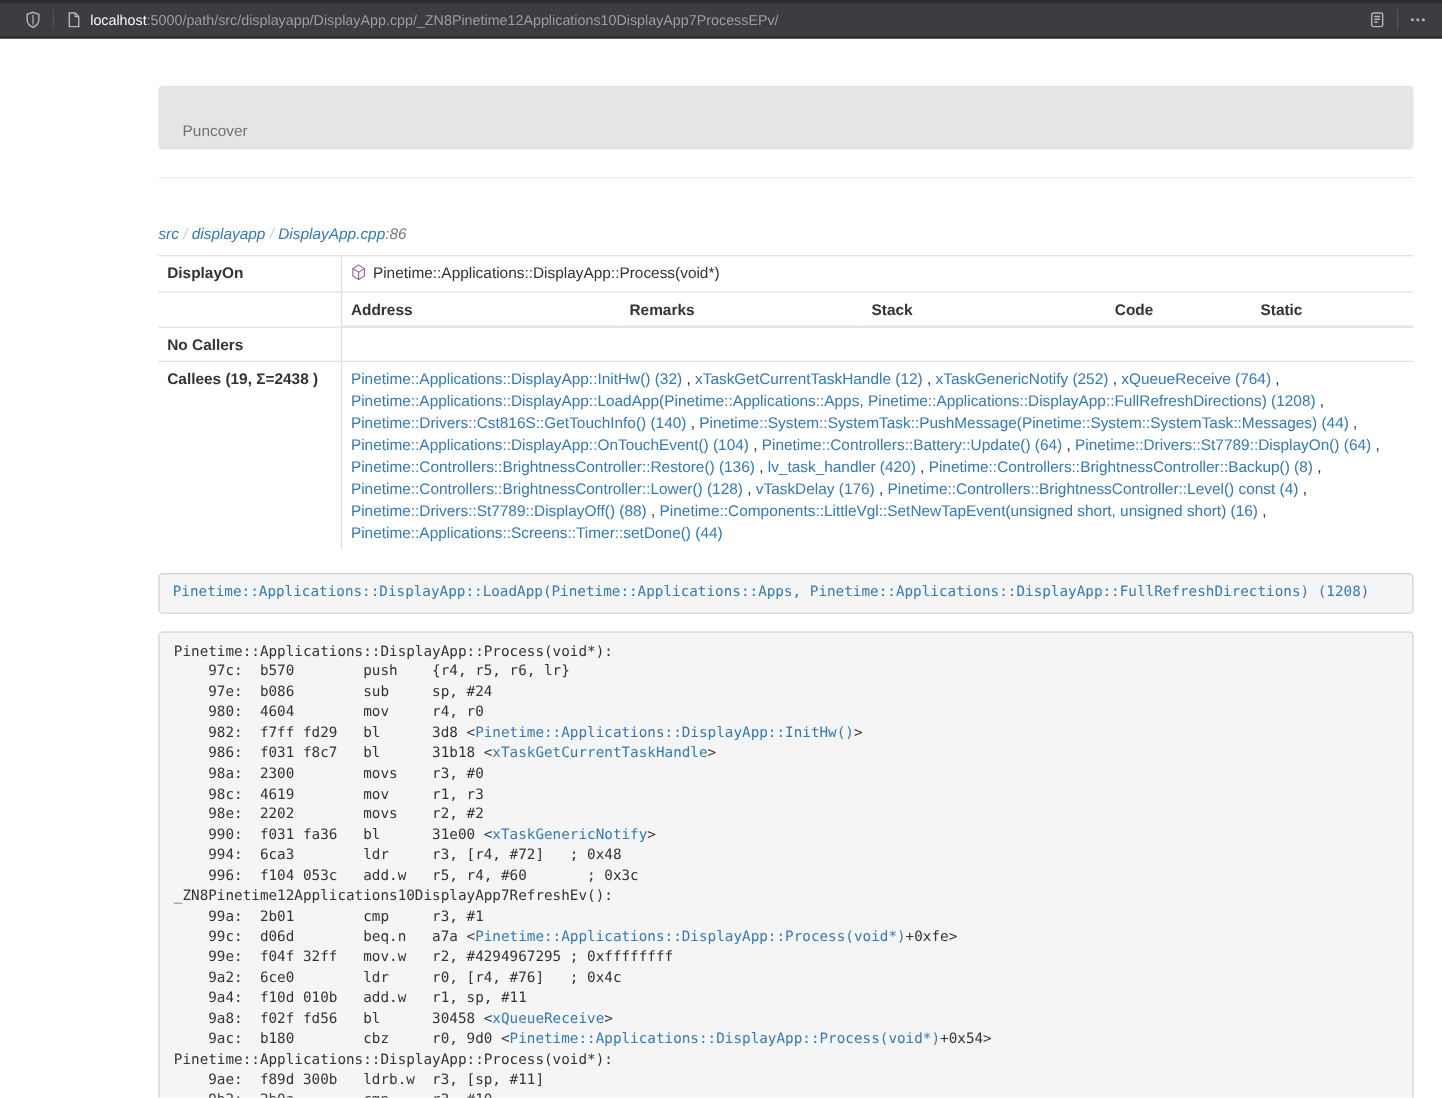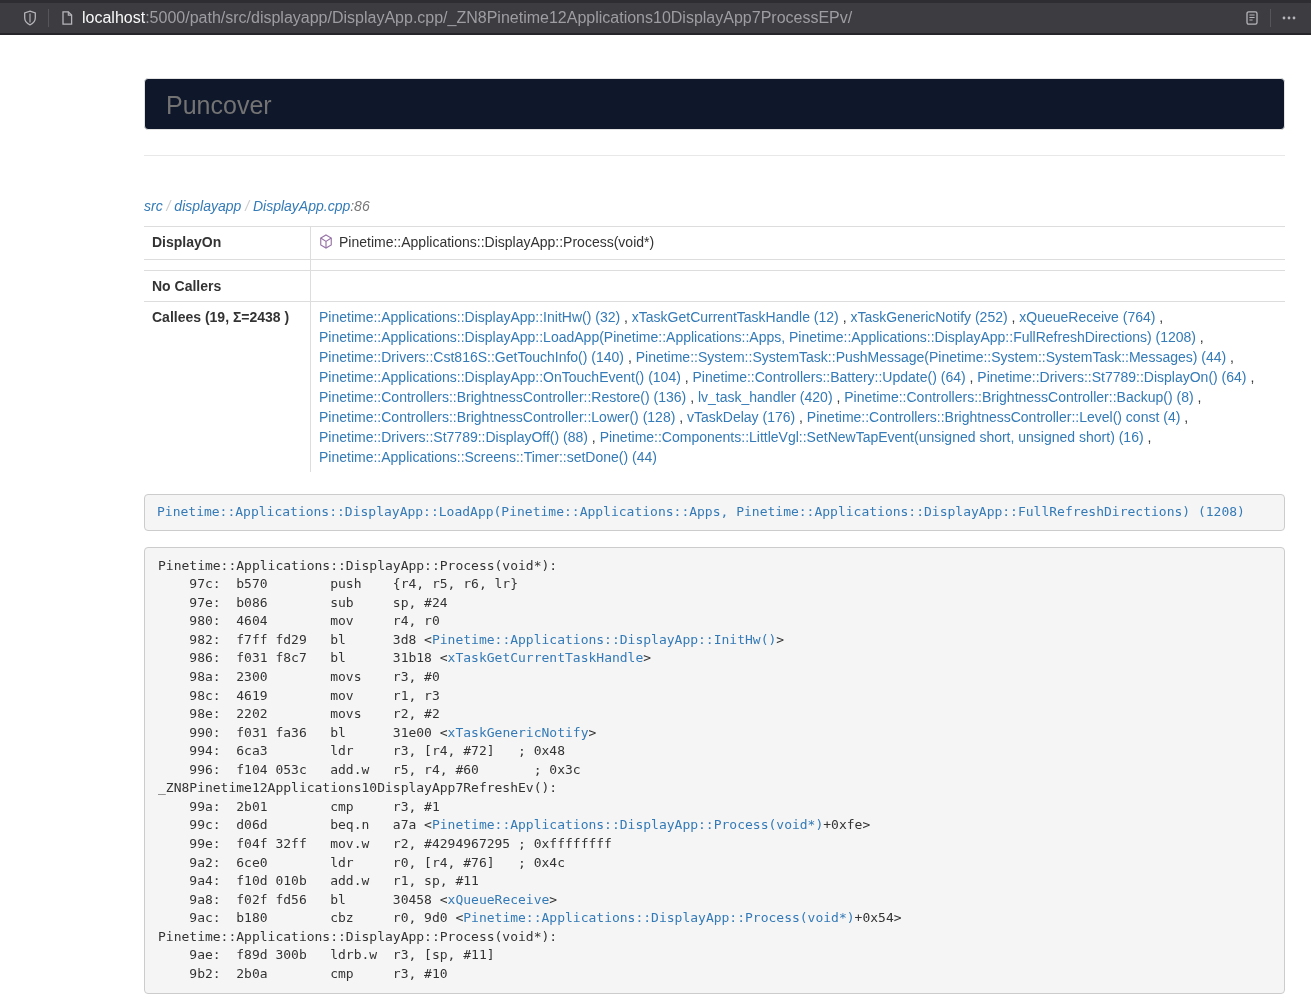--- a/index.html
+++ b/index.html
@@ -3,28 +3,28 @@
 <meta charset="utf-8">
 <style>
   html,body{margin:0;padding:0;width:1311px;height:998px;overflow:hidden;background:#fff;
     font-family:"Liberation Sans",sans-serif;color:#333;}
   
   .browser-bar{box-sizing:border-box;height:35px;background:#3c3c41;border-top:3px solid #2e2e32;
     border-bottom:2px solid #26262a;display:flex;align-items:center;padding:0 14px 0 22px;}
   .tb-icon{display:inline-flex;align-items:center;justify-content:center;width:16px;height:16px;flex:0 0 auto;cursor:pointer;}
   .tb-icon svg{display:block;}
   .tb-sep{width:1px;height:18px;background:#55555a;margin:0 10px;flex:0 0 auto;}
-  .url{font-size:16px;margin-left:7px;white-space:nowrap;overflow:hidden;flex:1 1 auto;cursor:text;}
+  .url{font-size:13px;margin-left:7px;white-space:nowrap;overflow:hidden;flex:1 1 auto;cursor:text;}
   .url .host{color:#f9f9fa;}
   .url .path{color:#9d9da2;}
   .tb-right{display:flex;align-items:center;margin-left:auto;flex:0 0 auto;}
   
   .page{width:1141px;margin:43px 0 0 144px;font-size:14px;line-height:20px;}
-  .well{box-sizing:border-box;background:#0f172a;border:1px solid #e3e3e3;border-radius:4px;
-    padding:14px 21px;height:52px;color:#737373;font-size:25px;line-height:24px;}
+  .well{box-sizing:border-box;background:#e5e5e5;border:1px solid #e3e3e3;border-radius:4px;
+    padding:28px 21px;height:52px;color:#737373;font-size:14px;line-height:24px;}
   hr{border:0;border-top:1px solid #e8e8e8;margin:25px 0 0 0;}
   .breadcrumb{margin-top:40px;font-style:italic;}
   a{color:#337ab7;text-decoration:none;}
   .bc-sep{color:#ccc;}
   .bc-suffix{color:#777;}
   
   table.info-table{border-collapse:collapse;width:100%;margin-top:10px;}
   table.info-table > tbody > tr > th,
   table.info-table > tbody > tr > td{border-top:1px solid #ddd;padding:5px 8px;text-align:left;
     vertical-align:top;line-height:20px;font-size:14px;}
@@ -99,20 +99,27 @@
                 <path d="M2 4.6 L8 8.4 L14 4.6 M8 8.4 V16" fill="none" stroke="#9673a6" stroke-width="1.3"></path>
               </svg>
           </span><span>Pinetime::Applications::DisplayApp::Process(void*)</span>
         </td>
       </tr>
       <tr>
         <th></th>
         <td class="nopad">
           <table class="inner-table">
             <tbody>
+              <tr>
+                <th class="c1">Address</th>
+                <th class="c2">Remarks</th>
+                <th class="c3">Stack</th>
+                <th class="c4">Code</th>
+                <th class="c5">Static</th>
+              </tr>
             </tbody>
           </table>
         </td>
       </tr>
       <tr>
         <th>No Callers</th>
         <td></td>
       </tr>
       <tr>
         <th>Callees (19, Σ=2438 )</th>

